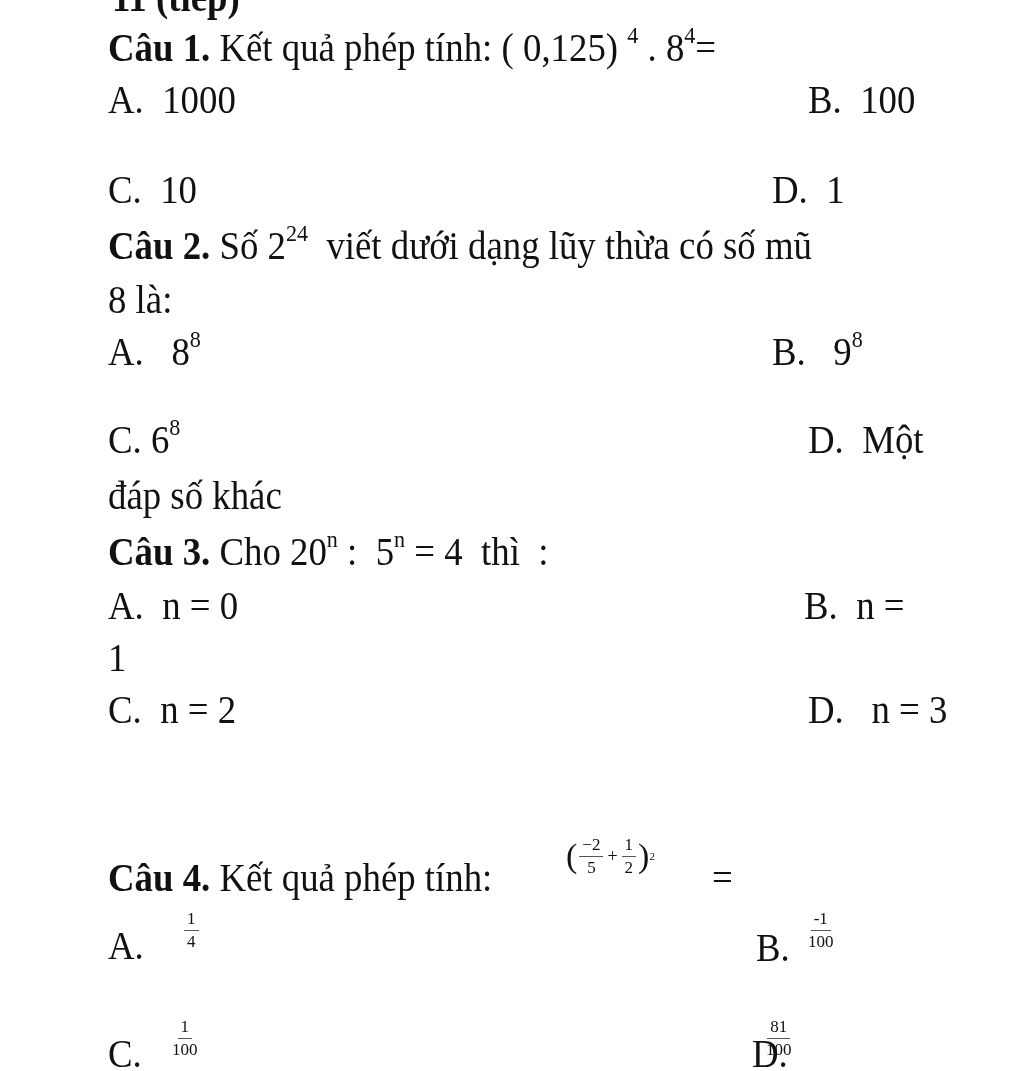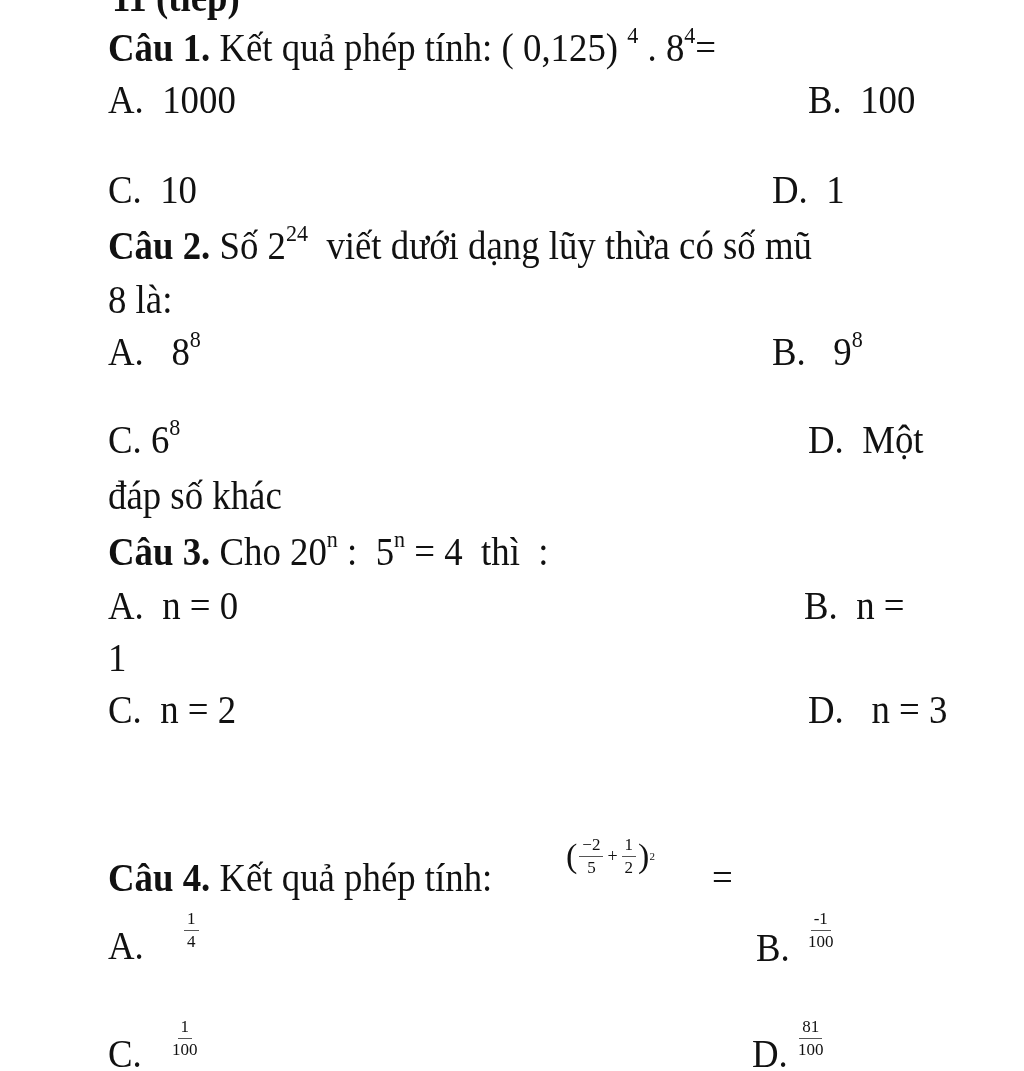--- a/index.html
+++ b/index.html
@@ -85,16 +85,16 @@
     <span class="den">100</span>
   </div>
 
 <div class="line" style="left:108px; top:1034px;"><span>C.</span></div>
 <div style="position:absolute; left:170px; top:1018px;" class="frac">
     <span class="num">1</span>
     <span class="den">100</span>
   </div>
 
 <div class="line" style="left:752px; top:1034px;"><span>D.</span></div>
-<div style="position:absolute; left:796px; top:1018px;" class="frac">
+<div style="position:absolute; left:764px; top:1018px;" class="frac">
     <span class="num">81</span>
     <span class="den">100</span>
   </div>
 
 </body></html>

